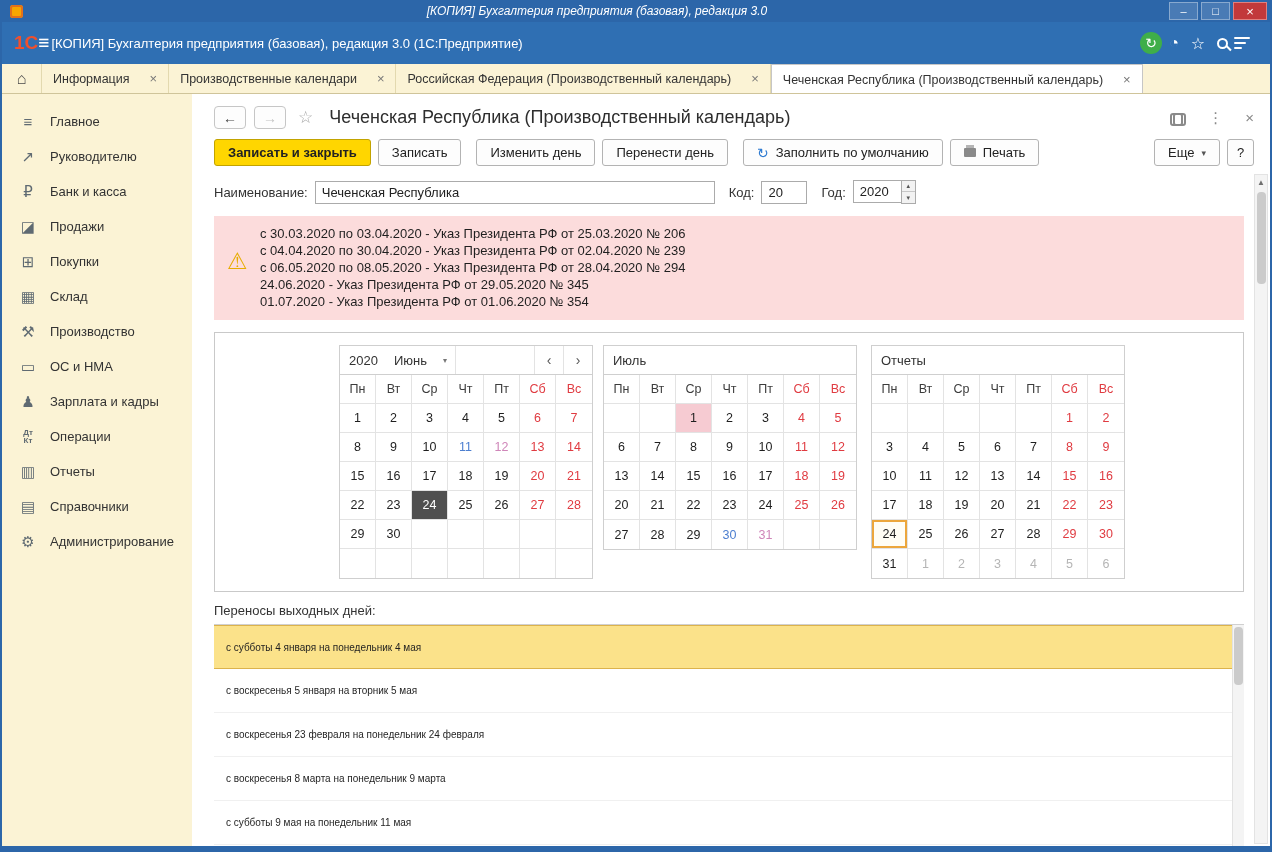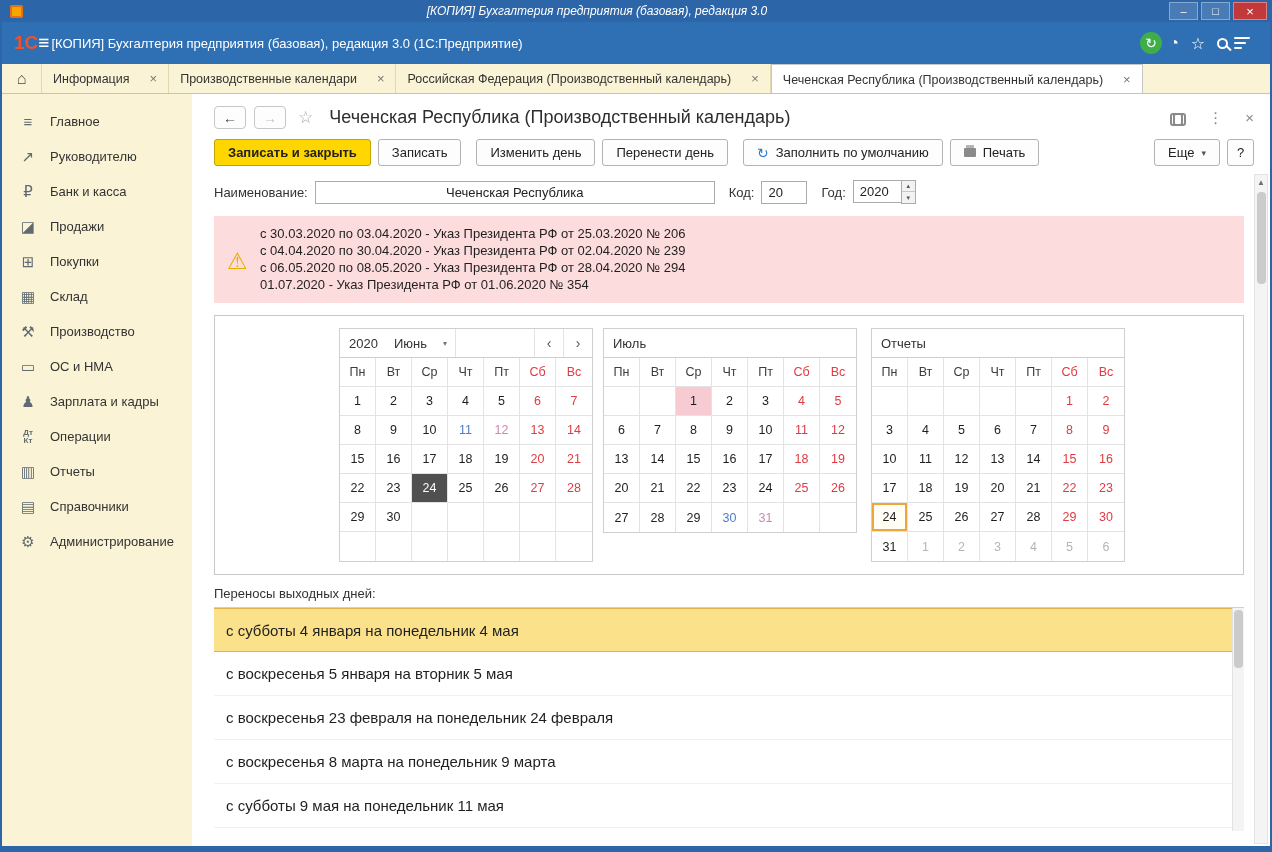--- a/index.html
+++ b/index.html
@@ -69,21 +69,21 @@
   .pi { width:12px; height:9px; background:#8a8a8a; position:relative; border-radius:1px; display:inline-block; }
   .pi::before { content:""; position:absolute; top:-3px; left:2px; right:2px; height:3px; background:#b5b5b5; }
   .tspacer { flex:1; }
   .caret { font-size:9px; color:#555; }
   .btn.help { width:27px; padding:0; justify-content:center; }
 
   
   .formrow { display:flex; align-items:center; padding:6px 16px 10px 22px; font-size:13px; color:#333; }
   .flabel { margin-right:7px; }
   .tinput { height:23px; border:1px solid #ababab; padding:0 6px; font-size:13px; font-family:inherit; color:#222; background:#fff; }
-  .tinput.name { width:400px; margin-right:14px;text-align:center; }
+  .tinput.name { width:400px; margin-right:14px; }
   .tinput.codein { width:46px; margin-right:14px; }
   .yearwrap { display:inline-flex; align-items:stretch; }
   .tinput.yearin { width:48px; border-right:none; }
   .spin { display:flex; flex-direction:column; border:1px solid #ababab; }
   .spinb { width:13px; height:11px; font-size:7px; color:#555; display:flex; align-items:center; justify-content:center; background:#f2f2f2; }
   .spinb:first-child { border-bottom:1px solid #c7c7c7; }
 
   
   .warning { margin:2px 26px 12px 22px; background:#fcdcdc; position:relative; padding:9px 12px 10px 46px; font-size:13px; color:#1f1f1f; }
   .warn-icon { position:absolute; left:13px; top:32px; font-size:23px; color:#e7ac00; }
@@ -113,21 +113,21 @@
   .pre { color:#4d7fd0; }
   .hol { color:#cf86b9; }
   .oth { color:#b5b5b5; }
   .sel { background:#505050; color:#fff !important; }
   .holbg { background:#f6cbd2; }
   .today { box-shadow:inset 0 0 0 2px #eca63b; background:#fffdf4; }
 
   
   .transfers-label { padding:11px 0 6px 22px; font-size:13px; color:#333; }
   .transfers { margin:0 26px 0 22px; border-top:1px solid #d0d0d0; position:relative; height:224px; overflow:hidden; }
-  .transfer-row { height:44px; display:flex; align-items:center; padding:0 16px 0 12px; font-size:15px; color:#1f1f1f; border-bottom:1px solid #f0f0f0; }
+  .transfer-row { height:44px; display:flex; align-items:center; padding:0 16px 0 12px; font-size:10px; color:#1f1f1f; border-bottom:1px solid #f0f0f0; }
   .transfer-row.selected { background:#fbe28a; border-top:1px solid #dcb34c; border-bottom:1px solid #dcb34c; }
   .list-scroll { position:absolute; top:0; right:0; bottom:0; width:12px; background:#f4f4f4; border-left:1px solid #e2e2e2; }
   .ls-thumb { position:absolute; top:2px; left:1px; width:9px; height:58px; background:#cbcbcb; border-radius:4px; }
 
   
   .scroll-main { position:absolute; top:80px; right:2px; bottom:2px; width:14px; background:#f4f4f4; border:1px solid #e3e3e3; }
   .sm-up { display:block; text-align:center; font-size:8px; color:#707070; padding-top:3px; height:14px; }
   .sm-thumb { position:absolute; top:17px; left:2px; width:9px; height:92px; background:#cbcbcb; border-radius:4px; }
 
   .bottombar { height:6px; background:#2c66a9; flex:0 0 auto; }
@@ -301,20 +301,21 @@
           </span>
         </span>
       </div>
 
       <div class="warning">
         <span class="warn-icon">⚠</span>
         <div class="warn-lines">
             <div class="warn-line">с 30.03.2020 по 03.04.2020 - Указ Президента РФ от 25.03.2020 № 206</div>
             <div class="warn-line">с 04.04.2020 по 30.04.2020 - Указ Президента РФ от 02.04.2020 № 239</div>
             <div class="warn-line">с 06.05.2020 по 08.05.2020 - Указ Президента РФ от 28.04.2020 № 294</div>
+            <div class="warn-line">24.06.2020 - Указ Президента РФ от 29.05.2020 № 345</div>
             <div class="warn-line">01.07.2020 - Указ Президента РФ от 01.06.2020 № 354</div>
           </div>
       </div>
 
       <div class="calpanel">
           <div class="month">
             <div class="month-head">
               <span class="mh-year">2020</span>
               <span class="mh-name">Июнь</span>
               <span class="mh-caret">▾</span>

